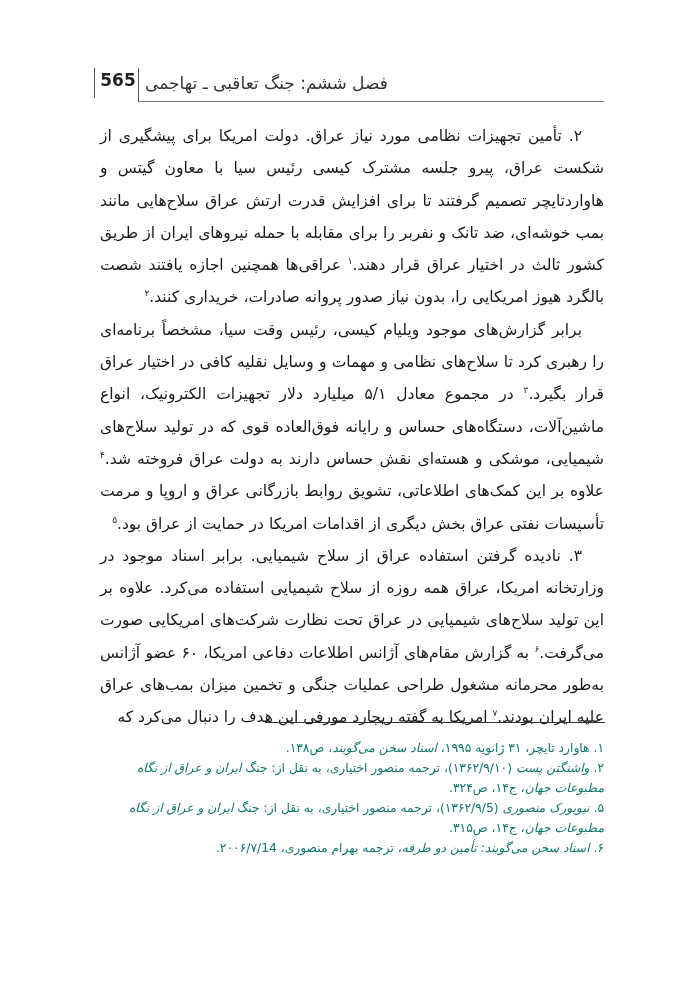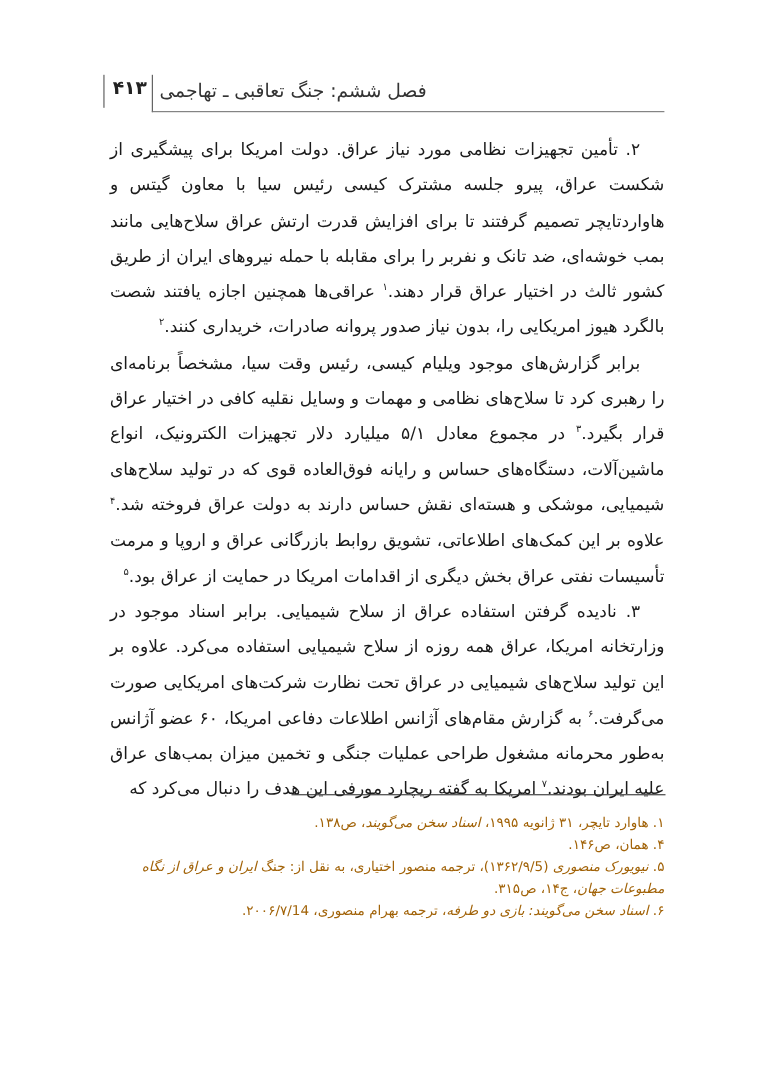--- a/index.html
+++ b/index.html
@@ -14,43 +14,43 @@
   .running-head { position: absolute; left: 145px; top: 73px; width: 455px; text-align: left;
                   font-size: 17px; color: #333; direction: rtl; }
   .running-head span { display: inline-block; }
   .body-text { position: absolute; left: 100px; top: 120px; width: 504px; direction: rtl;
                text-align: justify; font-size: 15.5px; line-height: 32.3px; }
   .para { margin: 0; text-indent: 22px; text-align-last: right; }
   .bold { font-weight: normal; }
   sup { font-size: 9px; line-height: 0; vertical-align: super; }
   .fn-rule { position: absolute; left: 265px; top: 722px; width: 340px; height: 1px; background: #333; }
   .footnotes { position: absolute; left: 100px; top: 738px; width: 504px; direction: rtl;
-               font-size: 12.3px; line-height: 20px; text-align: right; color: #a16207; }
+               font-size: 12.3px; line-height: 20px; text-align: right; color: #0f766e; }
   .fn { margin: 0; }
   i { font-style: italic; }
 </style>
 </head>
 <body>
 
 <div class="header">
   <div class="vbar-left"></div>
-  <div class="page-num">۴۱۳</div>
+  <div class="page-num">565</div>
   <div class="vbar-mid"></div>
   <div class="running-head">
     <span>فصل ششم: جنگ تعاقبی ـ تهاجمی</span>
   </div>
   <div class="hline"></div>
 </div>
 
 <div class="body-text">
   <p class="para"><span class="bold">۲. تأمین تجهیزات نظامی مورد نیاز عراق.</span><span> دولت امریکا برای پیشگیری از شکست عراق، پیرو جلسه مشترک کیسی رئیس سیا با معاون گیتس و هاواردتایچر تصمیم گرفتند تا برای افزایش قدرت ارتش عراق سلاح‌هایی مانند بمب خوشه‌ای، ضد تانک و نفربر را برای مقابله با حمله نیروهای ایران از طریق کشور ثالث در اختیار عراق قرار دهند.</span><sup>۱</sup><span> عراقی‌ها همچنین اجازه یافتند شصت بالگرد هیوز امریکایی را، بدون نیاز صدور پروانه صادرات، خریداری کنند.</span><sup>۲</sup></p>
   <p class="para"><span>برابر گزارش‌های موجود ویلیام کیسی، رئیس وقت سیا، مشخصاً برنامه‌ای را رهبری کرد تا سلاح‌های نظامی و مهمات و وسایل نقلیه کافی در اختیار عراق قرار بگیرد.</span><sup>۳</sup><span> در مجموع معادل ۵/۱ میلیارد دلار تجهیزات الکترونیک، انواع ماشین‌آلات، دستگاه‌های حساس و رایانه فوق‌العاده قوی که در تولید سلاح‌های شیمیایی، موشکی و هسته‌ای نقش حساس دارند به دولت عراق فروخته شد.</span><sup>۴</sup><span> علاوه بر این کمک‌های اطلاعاتی، تشویق روابط بازرگانی عراق و اروپا و مرمت تأسیسات نفتی عراق بخش دیگری از اقدامات امریکا در حمایت از عراق بود.</span><sup>۵</sup></p>
   <p class="para"><span class="bold">۳. نادیده گرفتن استفاده عراق از سلاح شیمیایی.</span><span> برابر اسناد موجود در وزارتخانه امریکا، عراق همه روزه از سلاح شیمیایی استفاده می‌کرد. علاوه بر این تولید سلاح‌های شیمیایی در عراق تحت نظارت شرکت‌های امریکایی صورت می‌گرفت.</span><sup>۶</sup><span> به گزارش مقام‌های آژانس اطلاعات دفاعی امریکا، ۶۰ عضو آژانس به‌طور محرمانه مشغول طراحی عملیات جنگی و تخمین میزان بمب‌های عراق علیه ایران بودند.</span><sup>۷</sup><span> امریکا به گفته ریچارد مورفی این هدف را دنبال می‌کرد که</span></p>
 </div>
 
 <div class="fn-rule"></div>
 
 <div class="footnotes">
   <p class="fn"><span>۱.</span><span> هاوارد تایچر، ۳۱ ژانویه ۱۹۹۵، </span><i>اسناد سخن می‌گویند</i><span>، ص۱۳۸.</span></p>
-  <p class="fn"><span>۴.</span><span> همان، ص۱۴۶.</span></p>
+  <p class="fn"><span>۲.</span><span> </span><i>واشنگتن پست</i><span> (۱۳۶۲/۹/۱۰)، ترجمه منصور اختیاری، به نقل از: جنگ </span><i>ایران و عراق از نگاه مطبوعات جهان</i><span>، ج۱۴، ص۳۲۴.</span></p>
   <p class="fn"><span>۵.</span><span> </span><i>نیویورک منصوری</i><span> (۱۳۶۲/۹/5)، ترجمه منصور اختیاری، به نقل از: جنگ </span><i>ایران و عراق از نگاه مطبوعات جهان</i><span>، ج۱۴، ص۳۱۵.</span></p>
-  <p class="fn"><span>۶.</span><span> </span><i>اسناد سخن می‌گویند: بازی دو طرفه</i><span>، ترجمه بهرام منصوری، ۲۰۰۶/۷/14.</span></p>
+  <p class="fn"><span>۶.</span><span> </span><i>اسناد سخن می‌گویند: تأمین دو طرفه</i><span>، ترجمه بهرام منصوری، ۲۰۰۶/۷/14.</span></p>
 </div>
 
 </body></html>

